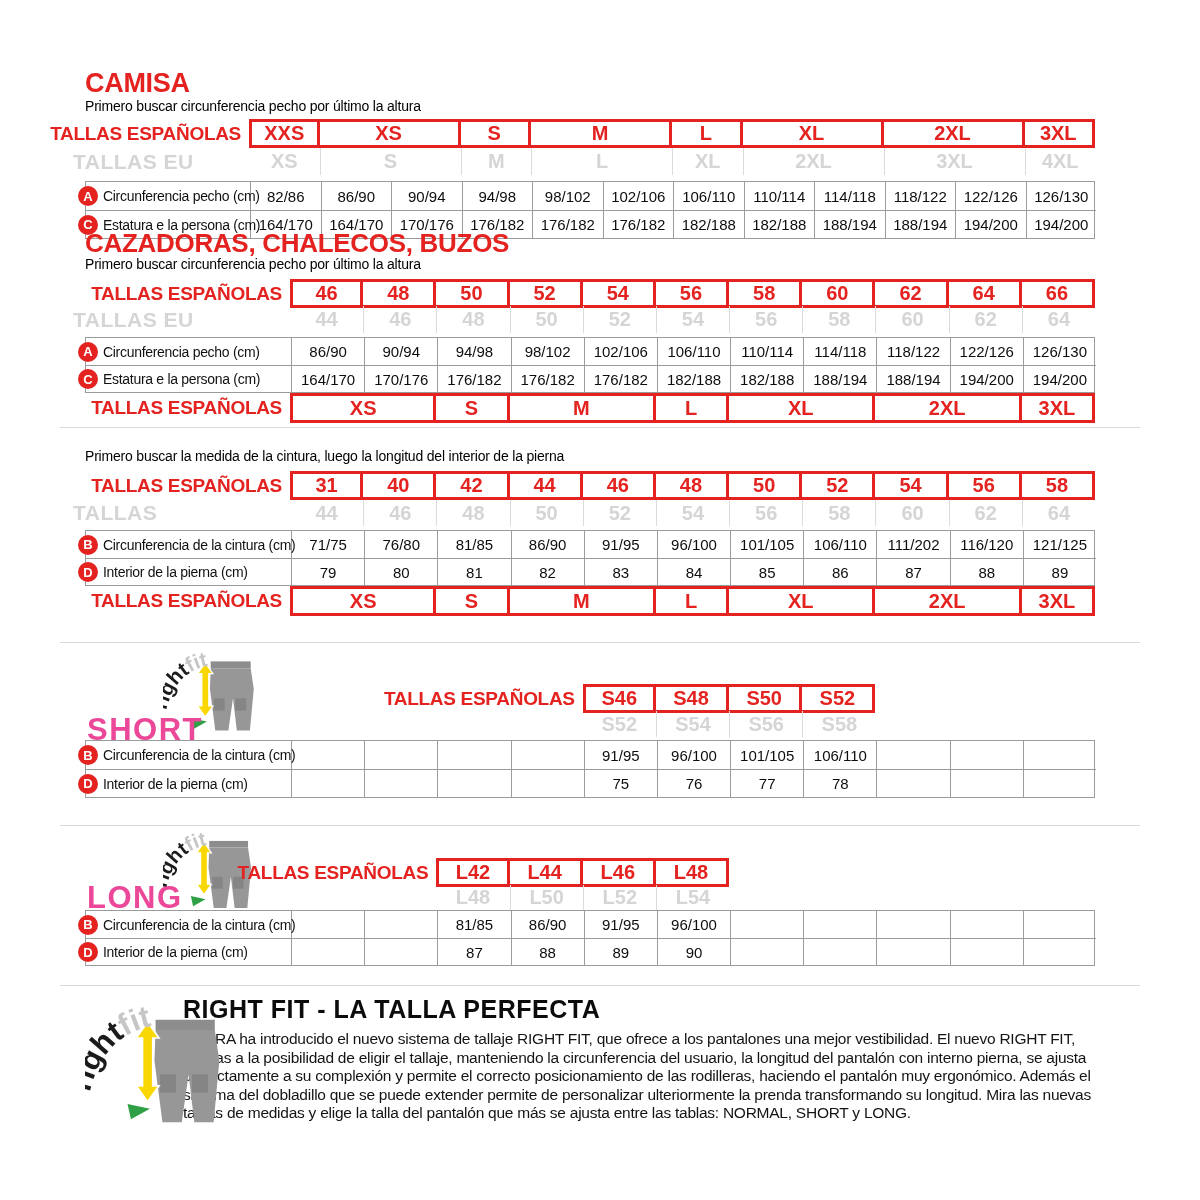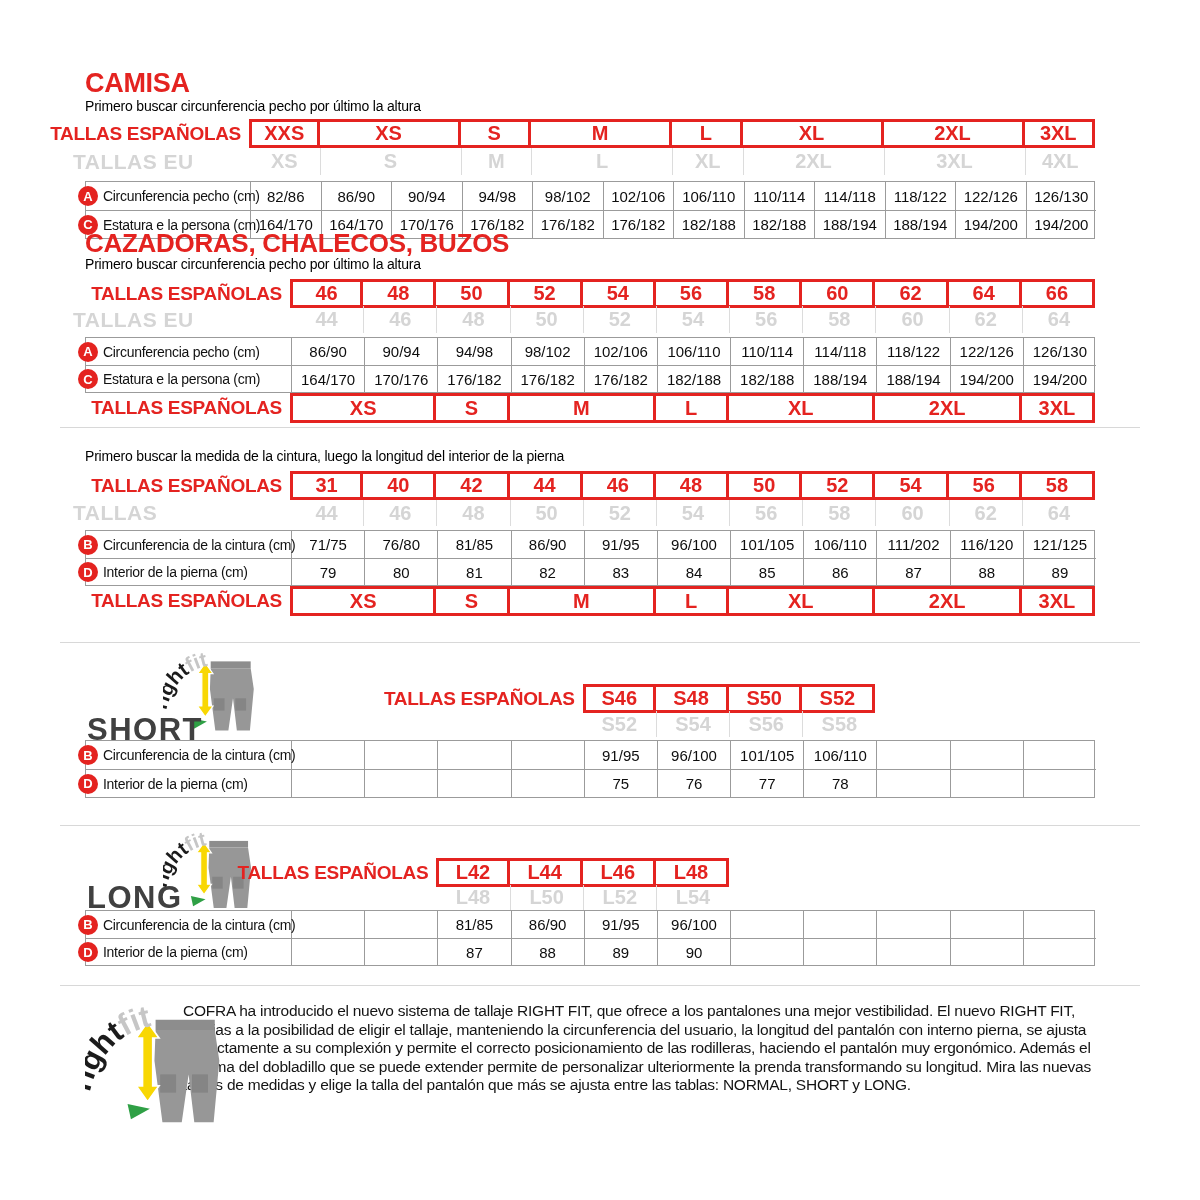--- a/index.html
+++ b/index.html
@@ -50,21 +50,21 @@
   
   .r-letters{height:30px;}
   
   .sp3{grid-column:span 3;}
   .sp5{grid-column:span 5;}
   .mt4{margin-top:4px;}
   .mt6{margin-top:6px;}
   .mt2{margin-top:2px;}
   
   .fitsec{height:185px;}
-  .fit-name{position:absolute;left:2px;font-weight:700;font-size:31px;letter-spacing:1.5px;color:#404040;}
+  .fit-name{position:absolute;left:2px;font-weight:700;font-size:31px;letter-spacing:1.5px;color:#ec4899;}
   .fit-logo{position:absolute;}
   .fit-rows{position:absolute;left:0;}
   
   .footer-content{margin-left:98px;width:912px;}
   .footer-heading{font-weight:700;font-size:25px;letter-spacing:0.5px;color:#0c0c0c;line-height:28px;}
   .footer-paragraph{margin-top:7px;font-size:15.5px;line-height:18.5px;letter-spacing:-0.25px;color:#141414;}
 </style>
 </head>
 <body>
 
@@ -300,17 +300,18 @@
         </g>
         <g transform="translate(38,92) rotate(18)">
           <polygon points="0,2 20,0 7,14" fill="#2fa045"></polygon>
         </g>
         <text font-family="Liberation Sans, DejaVu Sans, sans-serif" font-weight="bold" font-size="27">
           <textPath href="#arc3"><tspan fill="#1b1b1b">right</tspan><tspan fill="#c6c6c6">fit</tspan></textPath>
         </text>
       </svg>
     </div>
     <div class="footer-content">
+      <div class="footer-heading">RIGHT FIT - LA TALLA PERFECTA</div>
       <p class="footer-paragraph">COFRA ha introducido el nuevo sistema de tallaje RIGHT FIT, que ofrece a los pantalones una mejor vestibilidad. El nuevo RIGHT FIT, gracias a la posibilidad de eligir el tallaje, manteniendo la circunferencia del usuario, la longitud del pantalón con interno pierna, se ajusta perfectamente a su complexión y permite el correcto posicionamiento de las rodilleras, haciendo el pantalón muy ergonómico. Además el sistema del dobladillo que se puede extender permite de personalizar ulteriormente la prenda transformando su longitud. Mira las nuevas tablas de medidas y elige la talla del pantalón que más se ajusta entre las tablas: NORMAL, SHORT y LONG.</p>
     </div>
   </section>
 
 </div>
 
 </body></html>

